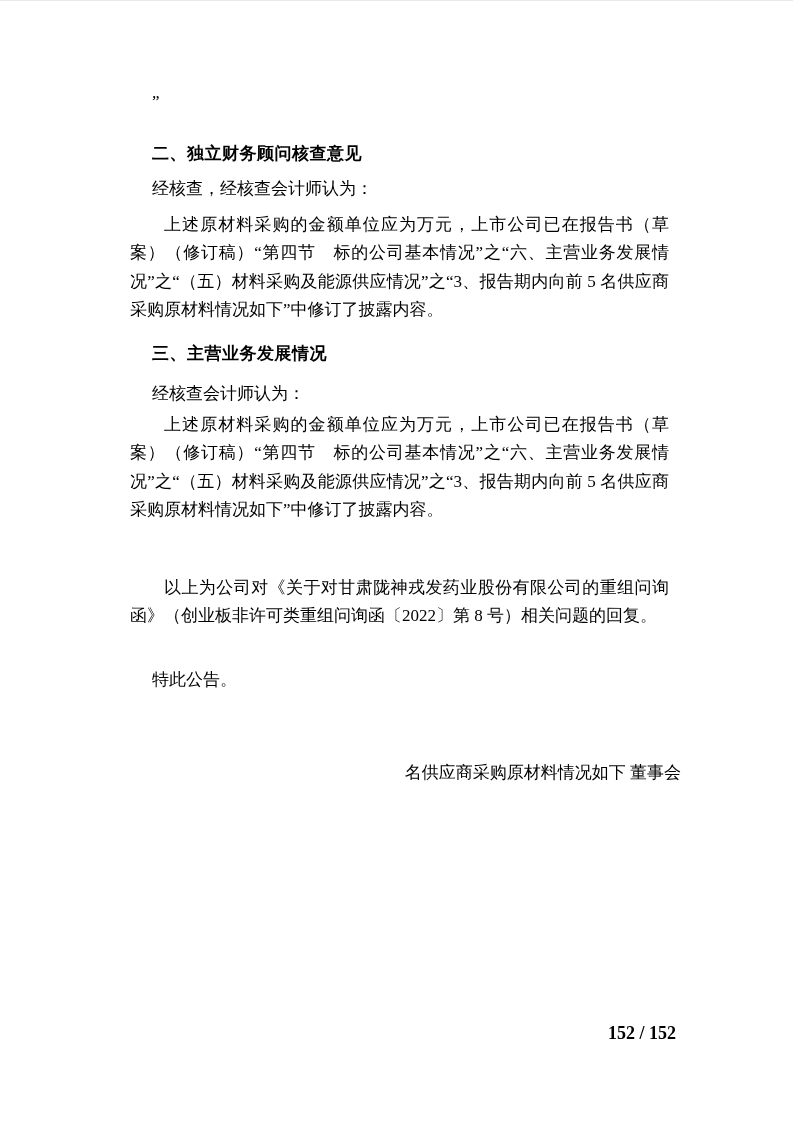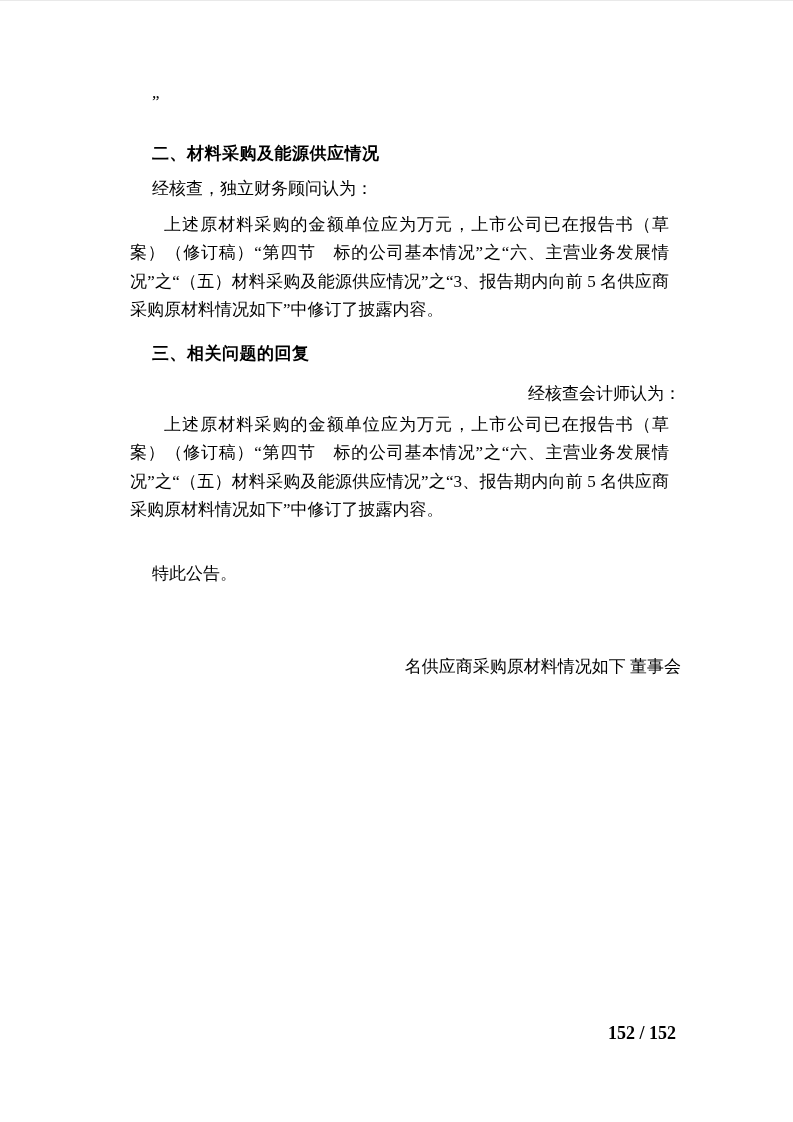--- a/index.html
+++ b/index.html
@@ -33,21 +33,21 @@
     text-indent: 2em;
     letter-spacing: 0.5px;
   }
   .h1-block { margin-top: 23px; }
   .h2-block { margin-top: 15px; }
   .intro {
     text-indent: 2em;
     margin: 0;
   }
   .intro-1 { margin-top: 7px; }
-  .intro-2 { margin-top: 12px; text-align: right; }
+  .intro-2 { margin-top: 12px; }
   .body-para {
     margin: 12px;
     text-indent: 2em;
     text-align: justify;
   }
   .para-1 { margin-top: 7px; }
   .para-2 { margin-top: 2px; }
   .closing-para { margin-top: 49px; }
   .announce { margin-top: 35px; text-indent: 2em; }
   .signature-line {
@@ -67,32 +67,33 @@
     line-height: 20px;
   }
 </style>
 </head>
 <body>
 
 <div class="page">
 
   <div class="quote-line">”</div>
 
-  <div class="doc-heading h1-block">二、材料采购及能源供应情况</div>
+  <div class="doc-heading h1-block">二、独立财务顾问核查意见</div>
 
-  <p class="intro intro-1">经核查，独立财务顾问认为：</p>
+  <p class="intro intro-1">经核查，经核查会计师认为：</p>
 
   <p class="body-para para-1">上述原材料采购的金额单位应为万元，上市公司已在报告书（草案）（修订稿）“第四节　标的公司基本情况”之“六、主营业务发展情况”之“（五）材料采购及能源供应情况”之“3、报告期内向前 5 名供应商采购原材料情况如下”中修订了披露内容。</p>
 
-  <div class="doc-heading h2-block">三、相关问题的回复</div>
+  <div class="doc-heading h2-block">三、主营业务发展情况</div>
 
   <p class="intro intro-2">经核查会计师认为：</p>
 
   <p class="body-para para-2">上述原材料采购的金额单位应为万元，上市公司已在报告书（草案）（修订稿）“第四节　标的公司基本情况”之“六、主营业务发展情况”之“（五）材料采购及能源供应情况”之“3、报告期内向前 5 名供应商采购原材料情况如下”中修订了披露内容。</p>
 
+  <p class="body-para closing-para">以上为公司对《关于对甘肃陇神戎发药业股份有限公司的重组问询函》（创业板非许可类重组问询函〔2022〕第 8 号）相关问题的回复。</p>
 
   <p class="announce">特此公告。</p>
 
   <div class="signature-line">名供应商采购原材料情况如下 董事会</div>
 
 
   <div class="page-number">152 / 152</div>
 
 </div>
 

